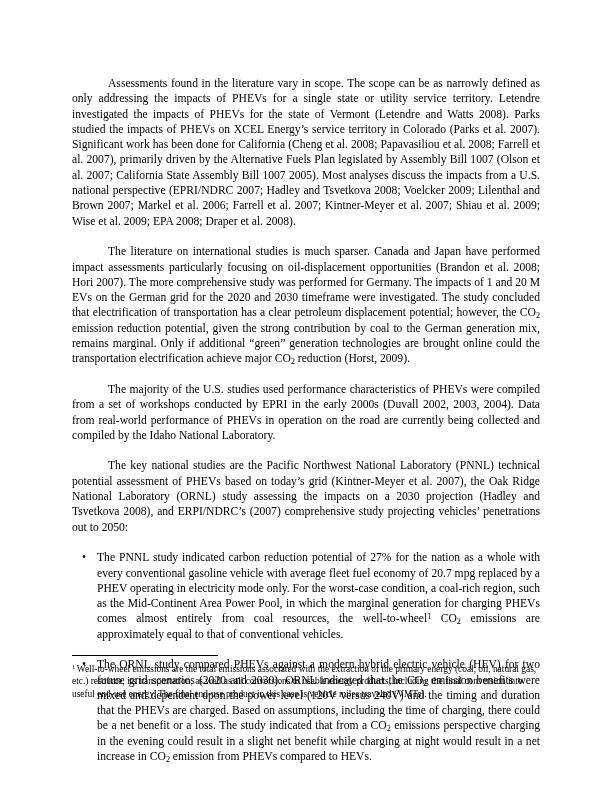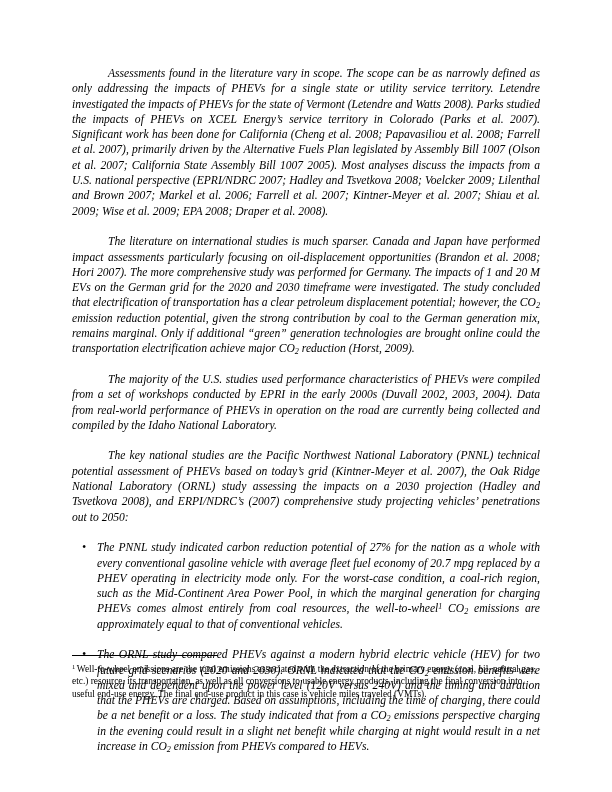--- a/index.html
+++ b/index.html
@@ -13,23 +13,22 @@
     height: 792px;
     background: #ffffff;
     font-family: "Liberation Serif", "DejaVu Serif", serif;
     color: #000000;
     overflow: hidden;
     box-sizing: border-box;
   }
   .body-area {
     position: absolute;
     left: 72px;
-    top: 66px;
+    top: 76px;
     width: 468px;
-    font-style: italic;
   }
   p.para {
     margin: 0 0 15.3px 0;
     font-size: 11.6px;
     line-height: 15.3px;
     text-align: justify;
     text-indent: 36px;
     hyphens: none;
     -webkit-hyphens: none;
   }

